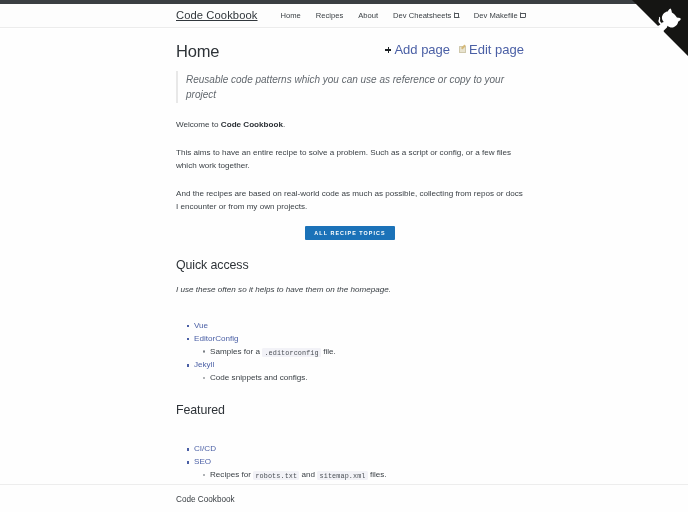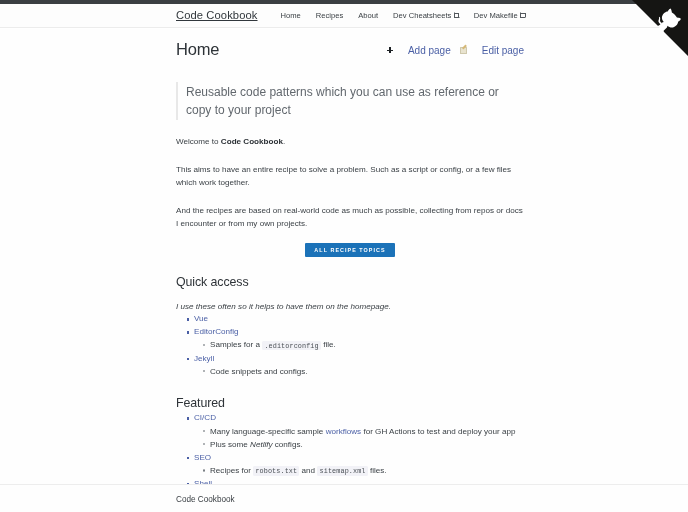--- a/index.html
+++ b/index.html
@@ -141,26 +141,26 @@
   }
 
   .page-actions {
     display: flex;
     align-items: center;
     gap: 9px;
     padding-bottom: 2px;
   }
 
   .page-action {
-    font-size: 10px;
+    font-size: 13px;
     color: #4a5fa5;
     text-decoration: none;
     display: inline-flex;
     align-items: center;
-    gap: 15px;
+    gap: 3px;
     white-space: nowrap;
   }
 
   .plus-icon {
     position: relative;
     display: inline-block;
     width: 6px; height: 6px;
     flex: 0 0 auto;
   }
   .plus-icon::before,
@@ -186,24 +186,25 @@
     position: absolute;
     right: -1.4px; top: -1.4px;
     width: 5px; height: 2.2px;
     background: #d6b978;
     transform: rotate(-45deg);
     transform-origin: center;
     border-radius: .4px;
   }
 
   blockquote.tagline {
-    margin-top: 22px;
+    margin-top: 9px;
     padding: 1px 0 1px 8px;
     border-left: 2px solid #e8e8e8;
-    font-size: 12px;
+    font-style: italic;
+    font-size: 10px;
     color: #62686e;
   }
 
   p.para {
     margin-top: 16px;
     font-size: 8.1px;
     color: #3b4146;
     line-height: 1.55;
   }
   p.para strong { font-weight: 700; color: #2b3035; }
@@ -240,21 +241,21 @@
   }
 
   p.lead {
     margin-top: 9px;
     font-size: 8.1px;
     color: #3b4146;
     font-style: italic;
   }
 
   ul.l1 {
-    margin-top: 0;
+    margin-top: 24px;
     padding-left: 18px;
     list-style: none;
   }
   ul.l1 > li {
     position: relative;
     margin-bottom: 1px;
     font-size: 8.1px;
     color: #3b4146;
   }
   ul.l1 > li::before {
@@ -398,24 +399,21 @@
         <li><a class="inline-link" href="#">EditorConfig</a><ul class="l2">
             <li><span>Samples for a </span><code class="ic">.editorconfig</code><span> file.</span></li>
           </ul></li>
         <li><a class="inline-link" href="#">Jekyll</a><ul class="l2">
             <li><span>Code snippets and configs.</span></li>
           </ul></li>
       </ul>
 
     <h2 class="section-title">Featured</h2>
     <ul class="l1" id="ft-list">
-        <li><a class="inline-link" href="#">CI/CD</a><ul class="l2">
-            <li><span>Many language-specific sample </span><a class="inline-link" href="#">workflows</a><span> for GH Actions to test and deploy your app</span></li>
-            <li><span>Plus some </span><em class="it">Netlify</em><span> configs.</span></li>
-          </ul></li>
+        <li><a class="inline-link" href="#">CI/CD</a></li>
         <li><a class="inline-link" href="#">SEO</a><ul class="l2">
             <li><span>Recipes for </span><code class="ic">robots.txt</code><span> and </span><code class="ic">sitemap.xml</code><span> files.</span></li>
           </ul></li>
         <li><a class="inline-link" href="#">Shell</a><ul class="l2">
             <li><span>Usage help and examples for commands and patterns to use one or more commands to solve a real problem. Such as how to do find and replace using </span></li>
           </ul></li>
       </ul>
 
   </main>
 </div>

